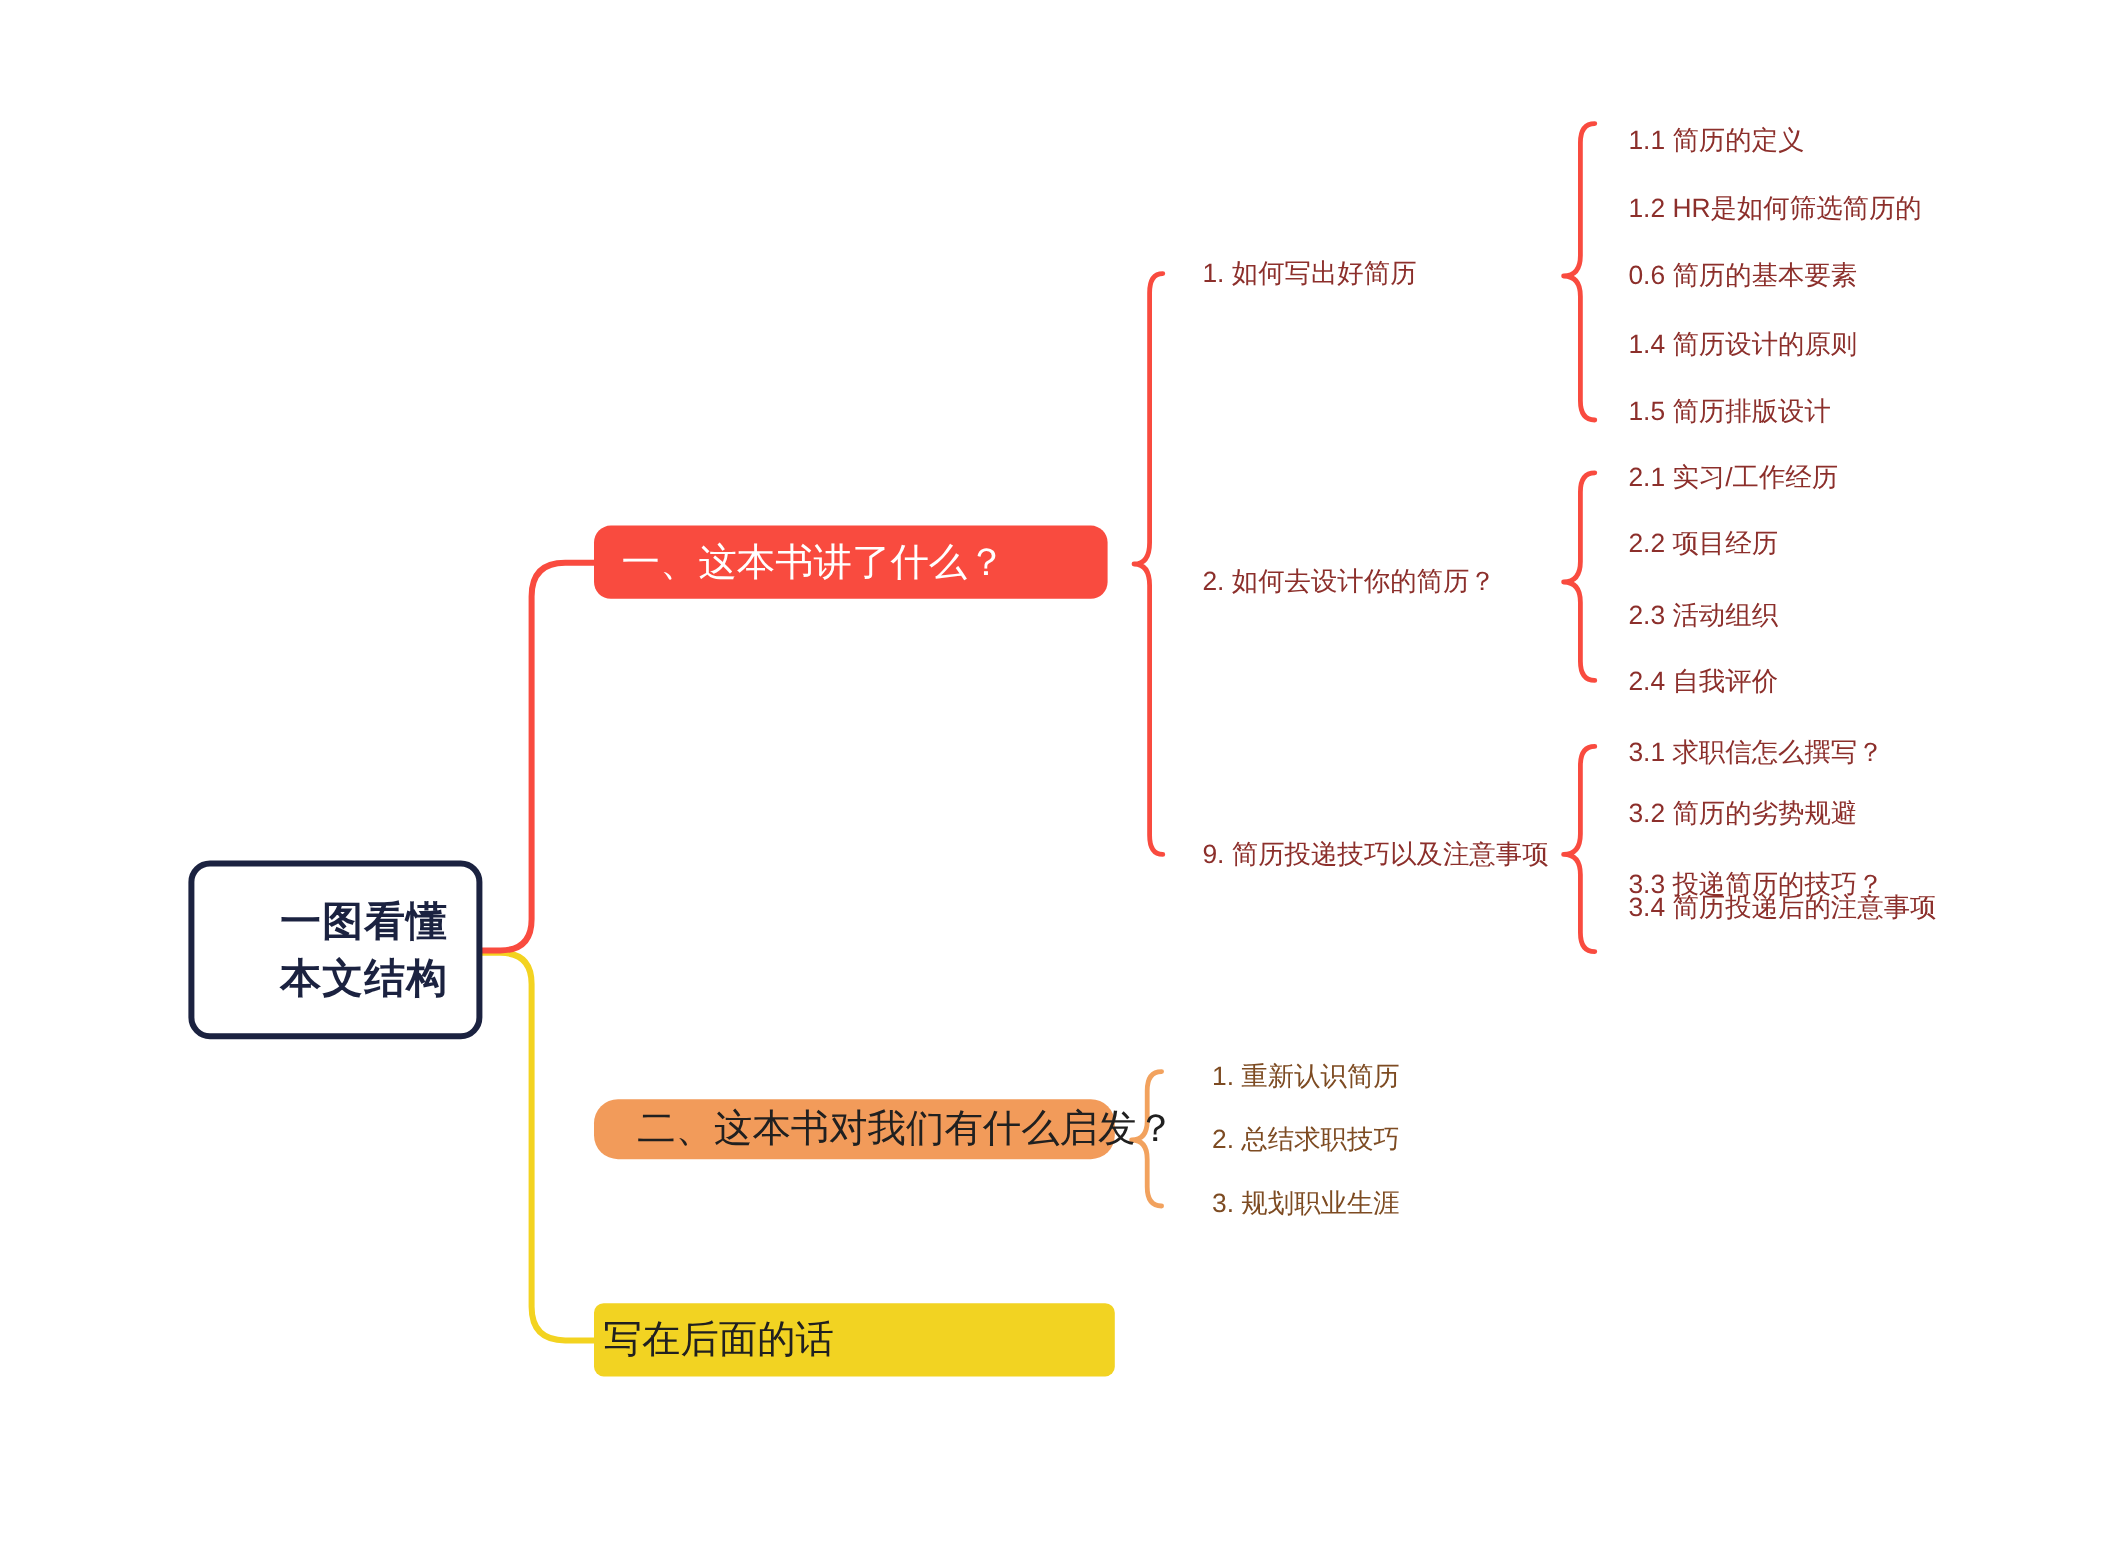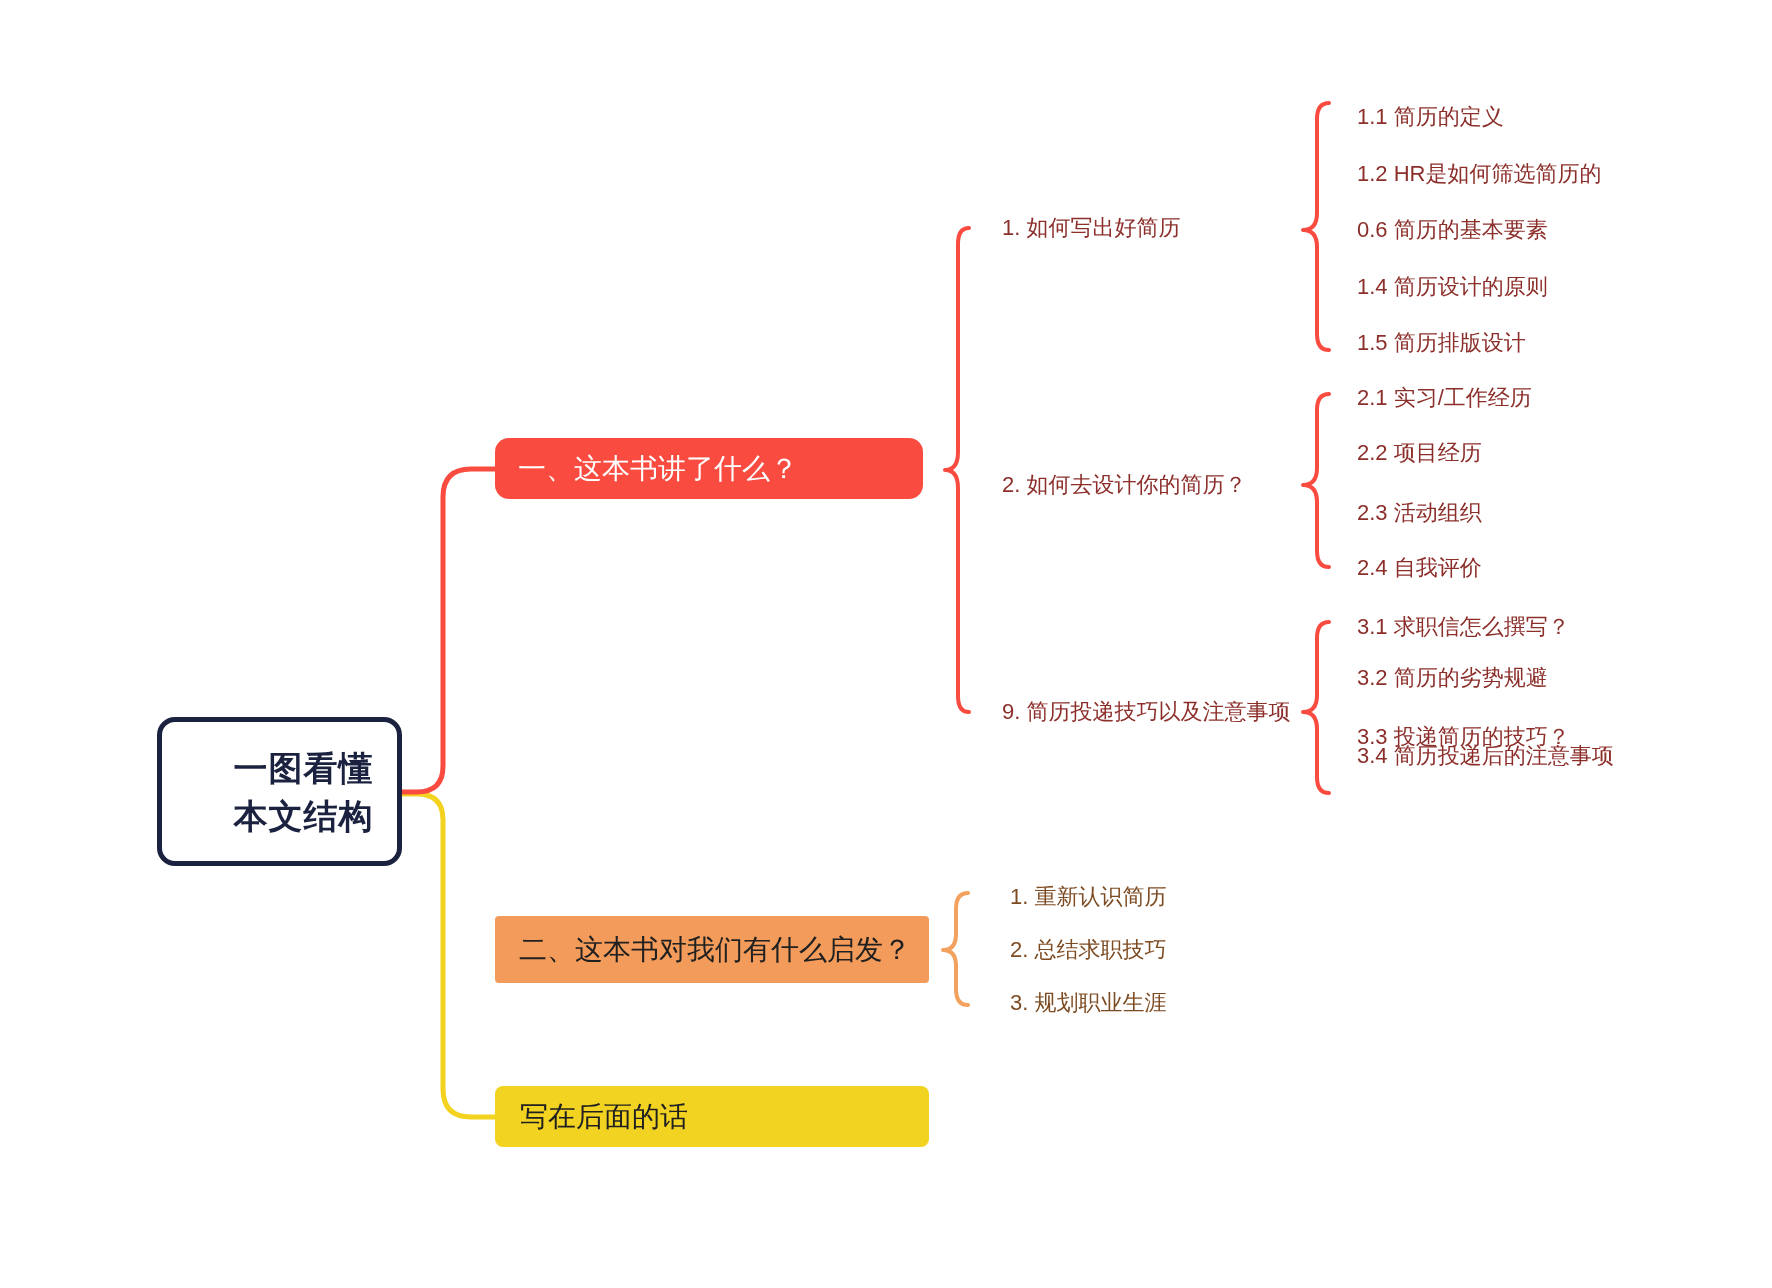--- a/index.html
+++ b/index.html
@@ -24,33 +24,33 @@
     background:#ffffff;border:5px solid #1B2240;border-radius:18px;
     display:flex;flex-direction:column;align-items:center;justify-content:center;
     color:#1B2240;font-size:34px;font-weight:600;line-height:48px;
     letter-spacing:1px;
     padding-left:48px;
   }
 
   .node{
     position:absolute;box-sizing:border-box;
     display:flex;align-items:center;
-    font-size:28px;font-weight:500;white-space:nowrap;
+    font-size:32px;font-weight:500;white-space:nowrap;
   }
   .node-red{
     left:495px;top:438px;width:428px;height:61px;
     background:#F94B3F;border-radius:14px;color:#ffffff;padding-left:23px;
   }
   .node-orange{
-    left:495px;top:916px;width:434px;height:67px;
-    background:#F29B5A;border-radius:4px;color:#202020;padding-left:24px;
+    left:495px;top:916px;width:434px;height:50px;
+    background:#F29B5A;border-radius:20px;color:#202020;padding-left:36px;
   }
   .node-yellow{
     left:495px;top:1086px;width:434px;height:61px;
-    background:#F2D322;border-radius:8px;color:#202020;padding-left:25px;
+    background:#F2D322;border-radius:8px;color:#202020;padding-left:8px;
   }
 
   .lbl{
     position:absolute;transform:translateY(-50%);
     white-space:nowrap;font-size:22px;line-height:28px;font-weight:400;text-align:right;
   }
   .maroon{color:#8C2F2B;}
   .brown{color:#7D4B22;}
 </style>
 </head>

